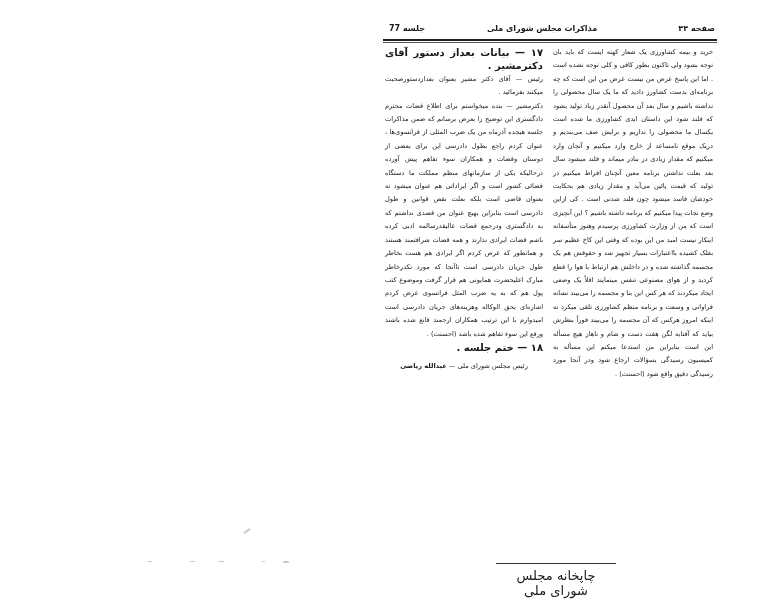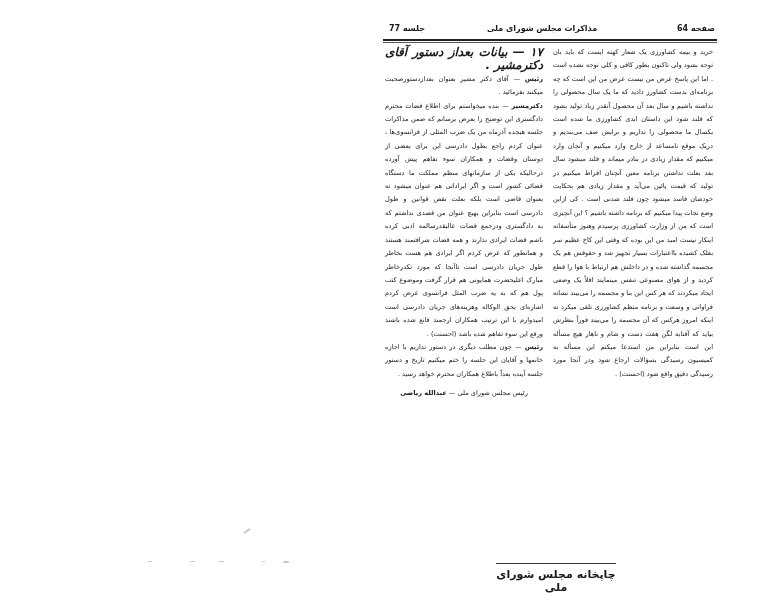--- a/index.html
+++ b/index.html
@@ -22,65 +22,63 @@
     .running-header .session { position: absolute; left: 6px; top: 0; }
     .rule-thick { position: absolute; left: 0; top: 25px; width: 334px; height: 2px; background: #222; }
     .rule-thin { position: absolute; left: 0; top: 28px; width: 334px; height: 1px; background: #555; }
     .col {
       position: absolute; top: 32px; font-size: 6.6px; line-height: 13.4px; text-align: justify;
       text-align-last: right;
     }
     .col-right { right: 4px; width: 160px; }
     .col-left { left: 2px; width: 158px; }
     .col p { margin: 0; }
-    .heading { font-weight: bold; font-size: 12px; font-style: italic; }
-    .speaker { font-weight: bold; }
+    .heading { font-weight: bold; font-size: 10px; }
+    .speaker { font-weight: normal; }
     .center { text-align: center; text-align-last: center; }
     .sig { margin-top: 4px; text-align: center; }
     .sig .name { font-weight: bold; }
     .footer-rule { position: absolute; left: 113px; top: 549px; width: 120px; height: 1px; background: #333; }
-    .footer { position: absolute; left: 113px; top: 554px; width: 120px; text-align: center; font-size: 11px; font-weight: bold; }
+    .footer { position: absolute; left: 113px; top: 554px; width: 120px; text-align: center; font-size: 13px; font-weight: normal; }
     .gap { height: 6px; }
   </style>
 </head>
 <body>
 
 <div class="blank-page">
   <div class="speck" style="left:243px;top:530px;width:8px;height:2px;transform:rotate(-35deg);"></div>
   <div class="speck" style="left:148px;top:561px;width:4px;height:1px;"></div>
   <div class="speck" style="left:190px;top:561px;width:5px;height:1px;"></div>
   <div class="speck" style="left:218px;top:561px;width:6px;height:1px;"></div>
   <div class="speck" style="left:262px;top:561px;width:3px;height:1px;"></div>
   <div class="speck" style="left:283px;top:561px;width:6px;height:2px;"></div>
 </div>
 
 <div class="page">
   <div class="running-header">
-    <span class="page-no">صفحه 64</span>
+    <span class="page-no">صفحه ۴۴</span>
     <span class="title">مذاکرات مجلس شورای ملی</span>
     <span class="session">جلسه 77</span>
   </div>
   <div class="rule-thick"></div>
   <div class="rule-thin"></div>
 
   <div class="col col-right">
     <p>خرید و بیمه کشاورزی یک شعار کهنه ایست که باید بان توجه بشود ولی تاکنون بطور کافی و کلی توجه نشده است . اما این پاسخ عرض من نیست عرض من این است که چه برنامه‌ای بدست کشاورز دادید که ما یک سال محصولی را نداشته باشیم و سال بعد آن محصول آنقدر زیاد تولید بشود که فلند شود این داستان ابدی کشاورزی ما شده است یکسال ما محصولی را نداریم و برایش صف می‌بندیم و دریک موقع نامساعد از خارج وارد میکنیم و آنجان وارد میکنیم که مقدار زیادی در بنادر میماند و فلند میشود سال بعد بعلت نداشتن برنامه معین آنچنان افراط میکنیم در تولید که قیمت پائین می‌آید و مقدار زیادی هم بحکایت خودشان فاسد میشود چون فلند شدنی است . کی ازاین وضع نجات پیدا میکنیم که برنامه داشته باشیم ؟ این آنچیزی است که من از وزارت کشاورزی پرسیدم وهنوز متأسفانه اینکار نیست امید من این بوده که وقتی این کاخ عظیم سر بفلک کشیده بااعتبارات بسیار تجهیز شد و حقوقش هم یک مجسمه گذاشته شده و در داخلش هم ارتباط با هوا را قطع کردید و از هوای مصنوعی تنفس مینمایند اقلاً یک وضعی ایجاد میکردند که هر کس این بنا و مجسمه را می‌بیند نشانه فراوانی و وسعت و برنامه منظم کشاورزی تلقی میکرد نه اینکه امروز هرکس که آن مجسمه را می‌بیند فوراً بنظرش بیاید که آفتابه لگن هفت دست و شام و ناهار هیچ مسأله این است بنابراین من استدعا میکنم این مسأله به کمیسیون رسیدگی بسؤالات ارجاع شود ودر آنجا مورد رسیدگی دقیق واقع شود (احسنت) .</p>
   </div>
 
   <div class="col col-left">
     <p class="heading">۱۷ — بیانات بعداز دستور آقای دکترمشیر .</p>
     <p>
       <span class="speaker">رئیس</span><span> — آقای دکتر مشیر بعنوان بعدازدستورصحبت میکنند بفرمائید .</span>
     </p>
     <p>
       <span class="speaker">دکترمشیر</span><span> — بنده میخواستم برای اطلاع قضات محترم دادگستری این توضیح را بعرض برسانم که ضمن مذاکرات جلسه هیجده آذرماه من یک ضرب المثلی از فرانسوی‌ها ، عنوان کردم راجع بطول دادرسی این برای بعضی از دوستان وقضات و همکاران سوء تفاهم پیش آورده درحالیکه یکی از سازمانهای منظم مملکت ما دستگاه قضائی کشور است و اگر ایراداتی هم عنوان میشود نه بعنوان قاضی است بلکه بعلت نقص قوانین و طول دادرسی است بنابراین بهیچ عنوان من قصدی نداشتم که به دادگستری ودرجمع قضات عالیقدرسالمه ادبی کرده باشم قضات ایرادی ندارند و همه قضات شرافتمند هستند و همانطور که عرض کردم اگر ایرادی هم هست بخاطر طول جریان دادرسی است تاآنجا که مورد تکدرخاطر مبارک اعلیحضرت همایونی هم قرار گرفت وموضوع کتب پول هم که به یه ضرب المثل فرانسوی عرض کردم اشاره‌ای بحق الوکاله وهزینه‌های جریان دادرسی است امیدوارم با این ترتیب همکاران ارجمند قانع شده باشند ورفع این سوء تفاهم شده باشد (احسنت) .</span>
     </p>
-    <p>
-      <span class="speaker">رئیس</span><span> — چون مطلب دیگری در دستور نداریم با اجازه خانمها و آقایان این جلسه را ختم میکنیم تاریخ و دستور جلسه آینده بعداً باطلاع همکاران محترم خواهد رسید .</span>
-    </p>
+    <p class="heading">۱۸ — ختم جلسه .</p>
     <div class="gap"></div>
     <p class="center sig">
       <span>رئیس مجلس شورای ملی — </span><span class="name">عبدالله ریاضی</span>
     </p>
   </div>
 
   <div class="footer-rule"></div>
   <div class="footer">چاپخانه مجلس شورای ملی</div>
 </div>
 

